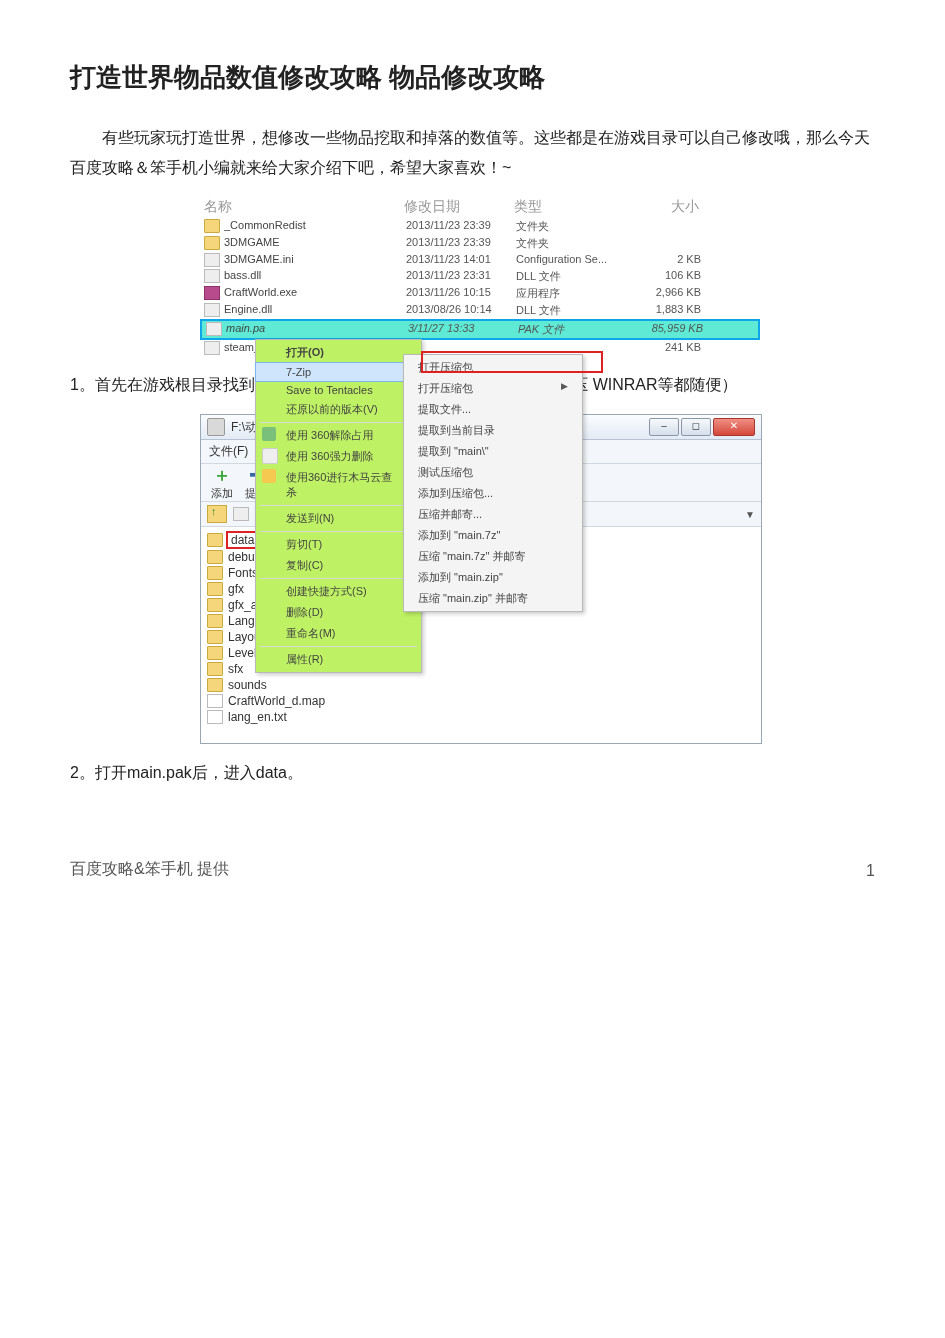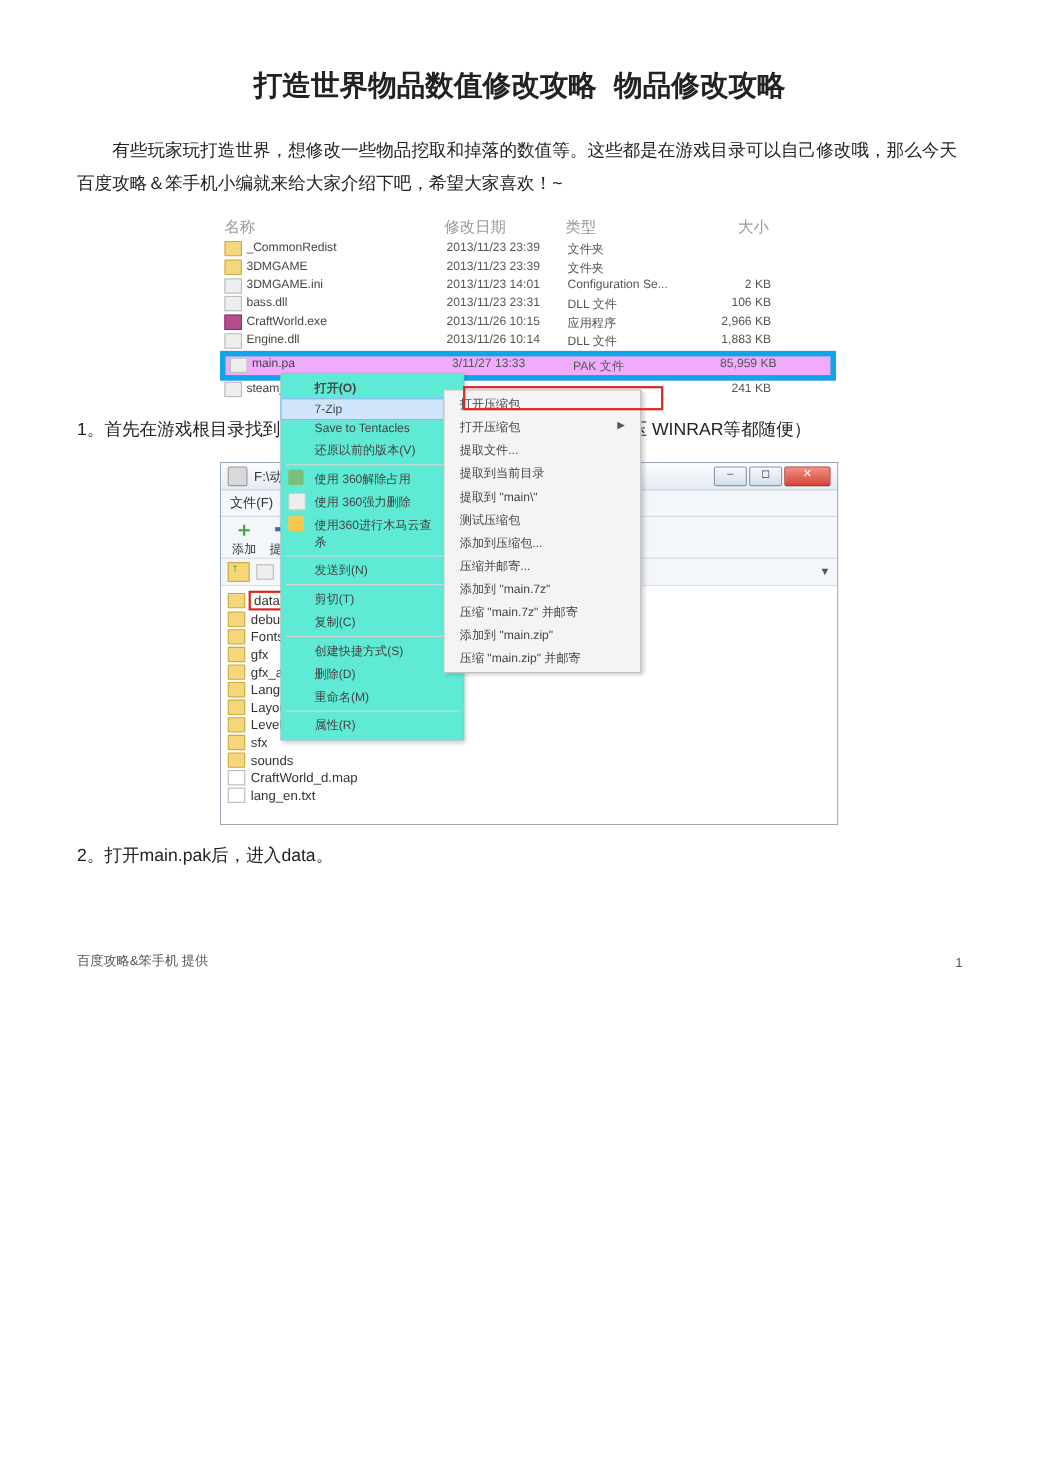--- a/index.html
+++ b/index.html
@@ -6,25 +6,24 @@
     margin: 0;
     padding: 60px 70px 40px 70px;
     font-family: "Microsoft YaHei", "SimSun", Arial, sans-serif;
     font-size: 16px;
     color: #222;
     background: #fff;
     width: 945px;
     box-sizing: border-box;
   }
   h1 {
-    text-align: center;
+    text-align: left;
     font-size: 26px;
     font-weight: bold;
     margin: 0 0 28px 0;
-    font-family: Liberation Mono, monospace;
   }
   .intro {
     text-indent: 2em;
     line-height: 1.9;
     margin-bottom: 12px;
   }
   .step {
     line-height: 1.9;
     margin: 14px 0;
   }
@@ -40,33 +39,33 @@
     color: #444;
     font-family: "Microsoft YaHei", Tahoma, sans-serif;
     position: relative;
   }
   .hdr { display:flex; color:#999; font-size:14px; padding:2px 4px; }
   .hdr span:nth-child(1){width:200px;}
   .hdr span:nth-child(2){width:110px;}
   .hdr span:nth-child(3){width:115px;}
   .hdr span:nth-child(4){width:70px;text-align:right;}
   .flrow { display:flex; padding:1px 4px; }
-  .flrow.sel { background:#f0abfc; border:5px solid #0ea5e9; }
+  .flrow.sel { background:#5eead4; border:2px solid #0ea5e9;font-style:italic; }
   .flrow .ic { width:14px; height:12px; margin-right:4px; display:inline-block; }
   .ic.fold { background:#f6d67a; border:1px solid #caa93e; border-radius:1px; }
   .ic.ini  { background:#eee; border:1px solid #bbb; }
   .ic.dll  { background:#eee; border:1px solid #bbb; }
   .ic.exe  { background:#b74b8c; border:1px solid #8a3269; }
   .flrow .n { width:182px; white-space:nowrap; overflow:hidden; }
   .flrow .d { width:110px; color:#555; }
   .flrow .t { width:115px; color:#555; }
   .flrow .s { width:70px; text-align:right; color:#555; }
   .ctx {
     position:absolute; left:55px; top:143px; width:165px;
-    background:#5eead4; border:1px solid #b9b9b9;
+    background:#bef264; border:1px solid #b9b9b9;
     box-shadow:2px 2px 4px rgba(0,0,0,0.2);
     padding:2px 0; font-size:11px;
   }
   .ctx .row { padding:3px 26px 3px 30px; position:relative; }
   .ctx .row.hl { background:#cfe5fb; border:1px solid #7ab6ef; margin:-1px; }
   .ctx .row .arw { position:absolute; right:8px; top:3px; font-size:9px; color:#555; }
   .ctx .sep { height:1px; background:#d8d8d8; margin:2px 4px; }
   .ctx .ri { position:absolute; left:6px; top:2px; width:14px; height:14px; border-radius:2px; }
   .ri.g { background:#7ac07a; }
   .ri.w { background:#eee; border:1px solid #ccc; }
@@ -135,21 +134,21 @@
   .col { width:170px; }
   .col .row2 { display:flex; align-items:center; padding:1px 0; font-size:12px; color:#333; }
   .row2 .ic2 { width:14px; height:12px; margin-right:5px; display:inline-block; }
   .ic2.fold { background:#f6d67a; border:1px solid #caa93e; border-radius:1px; }
   .ic2.file { background:#fff; border:1px solid #bbb; }
   .redbox2 { border:2px solid #d22; display:inline-block; padding:0 3px; margin:-1px 0 -1px -2px; }
 
   .footer {
     position: relative;
     margin-top: 70px;
-    font-size: 12px;
+    font-size: 16px;
     color: #555;
   }
   .pagenum {
     position: absolute;
     right: 0;
     bottom: 0;
   }
 </style>
 </head>
 <body>
@@ -197,21 +196,21 @@
       <div class="flrow">
         <span class="ic exe"></span>
         <span class="n">CraftWorld.exe</span>
         <span class="d">2013/11/26 10:15</span>
         <span class="t">应用程序</span>
         <span class="s">2,966 KB</span>
       </div>
       <div class="flrow">
         <span class="ic dll"></span>
         <span class="n">Engine.dll</span>
-        <span class="d">2013/11/26 10:14</span>
+        <span class="d">2013/08/26 10:14</span>
         <span class="t">DLL 文件</span>
         <span class="s">1,883 KB</span>
       </div>
       <div class="flrow sel">
         <span class="ic dll"></span>
         <span class="n">main.pa</span>
         <span class="d">3/11/27 13:33</span>
         <span class="t">PAK 文件</span>
         <span class="s">85,959 KB</span>
       </div>

